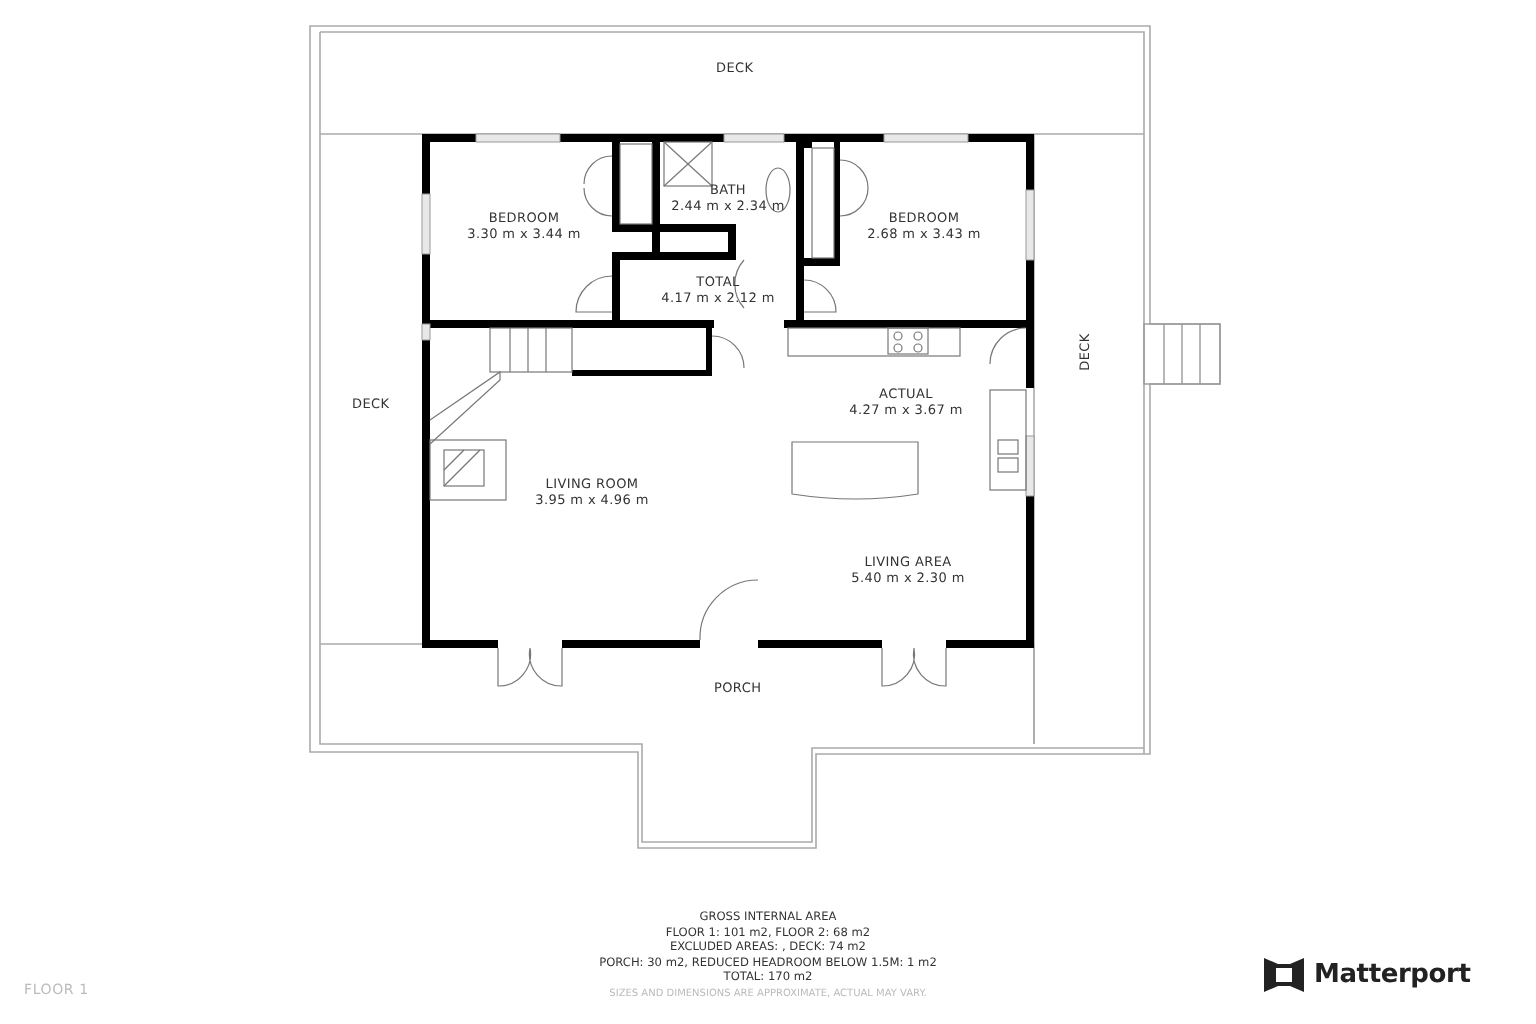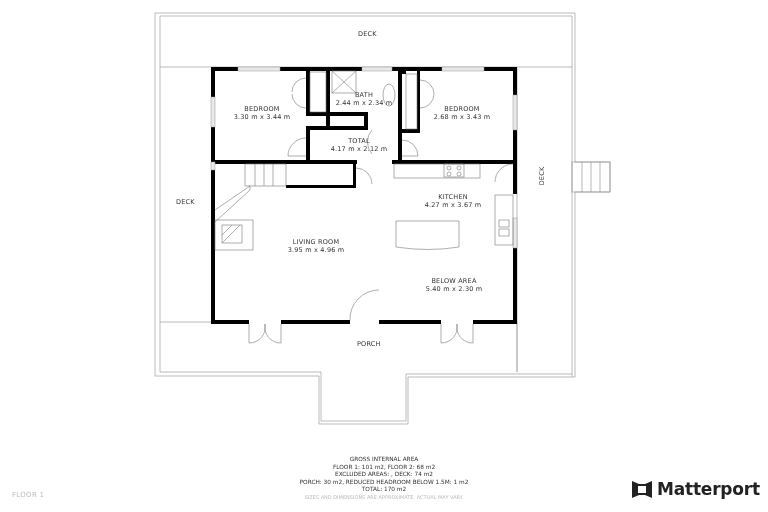--- a/index.html
+++ b/index.html
@@ -4,21 +4,21 @@
 <style>
   html, body { margin:0; padding:0; background:#ffffff; }
   body { width:768px; height:512px; position:relative; overflow:hidden; font-family:"DejaVu Sans", sans-serif; }
   svg { position:absolute; left:0; top:0; }
   .lbl { position:absolute; font-size:6.5px; color:#333; text-align:center; line-height:8px; white-space:nowrap; transform:translateX(-50%); letter-spacing:0.2px; }
   .deck-lbl { position:absolute; font-size:6.5px; color:#333; white-space:nowrap; letter-spacing:0.2px; }
   .area { position:absolute; left:384px; top:456px; transform:translateX(-50%); text-align:center; font-size:5.8px; color:#333; line-height:7.5px; white-space:nowrap; }
   .area .note { color:#bbb; font-size:5px; }
   .floor { position:absolute; left:12px; top:491px; font-size:7px; color:#bbb; letter-spacing:0.3px; }
   .brand { position:absolute; left:632px; top:479px; display:flex; align-items:center; gap:5px; }
-  .brand .txt { font-family:"DejaVu Sans", sans-serif; font-weight:bold; font-size:17px; color:#222; letter-spacing:-0.2px; }
+  .brand .txt { font-family:"DejaVu Sans", sans-serif; font-weight:bold; font-size:13px; color:#222; letter-spacing:-0.2px; }
 </style>
 </head>
 <body>
 
 <svg width="768" height="512" viewBox="0 0 768 512">
 
   <g fill="none" stroke="#aaa" stroke-width="0.8">
     <path d="M155,13 L575,13 L575,162 L610,162 L610,192 L575,192 L575,377 L408,377 L408,424 L319,424 L319,376 L155,376 Z"></path>
     <path d="M160,16 L572,16 L572,377 M160,16 L160,372 L321,372 L321,421 L406,421 L406,374 L572,374"></path>
     <line x1="160" y1="67" x2="572" y2="67"></line>
@@ -150,29 +150,29 @@
 </div>
 <div class="lbl" style="left:462px;top:105px">
   <div>BEDROOM</div>
   <div>2.68 m x 3.43 m</div>
 </div>
 <div class="lbl" style="left:359px;top:137px">
   <div>TOTAL</div>
   <div>4.17 m x 2.12 m</div>
 </div>
 <div class="lbl" style="left:453px;top:193px">
-  <div>KITCHEN</div>
+  <div>ACTUAL</div>
   <div>4.27 m x 3.67 m</div>
 </div>
-<div class="lbl" style="left:316px;top:238px">
+<div class="lbl" style="left:296px;top:238px">
   <div>LIVING ROOM</div>
   <div>3.95 m x 4.96 m</div>
 </div>
 <div class="lbl" style="left:454px;top:277px">
-  <div>BELOW AREA</div>
+  <div>LIVING AREA</div>
   <div>5.40 m x 2.30 m</div>
 </div>
 
 <div class="area">
   <div>GROSS INTERNAL AREA</div>
   <div>FLOOR 1: 101 m2, FLOOR 2: 68 m2</div>
   <div>EXCLUDED AREAS: , DECK: 74 m2</div>
   <div>PORCH: 30 m2, REDUCED HEADROOM BELOW 1.5M: 1 m2</div>
   <div>TOTAL: 170 m2</div>
   <div class="note">SIZES AND DIMENSIONS ARE APPROXIMATE, ACTUAL MAY VARY.</div>

